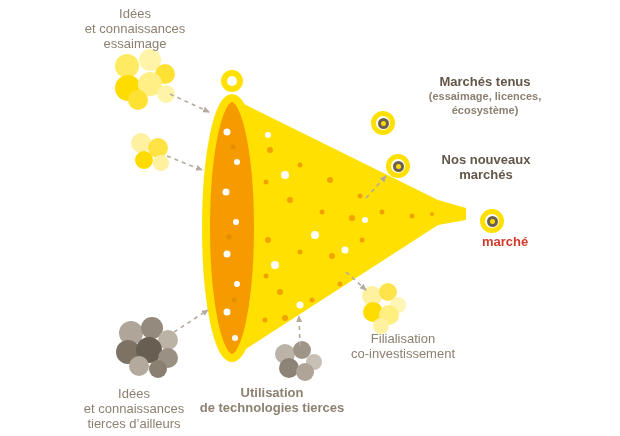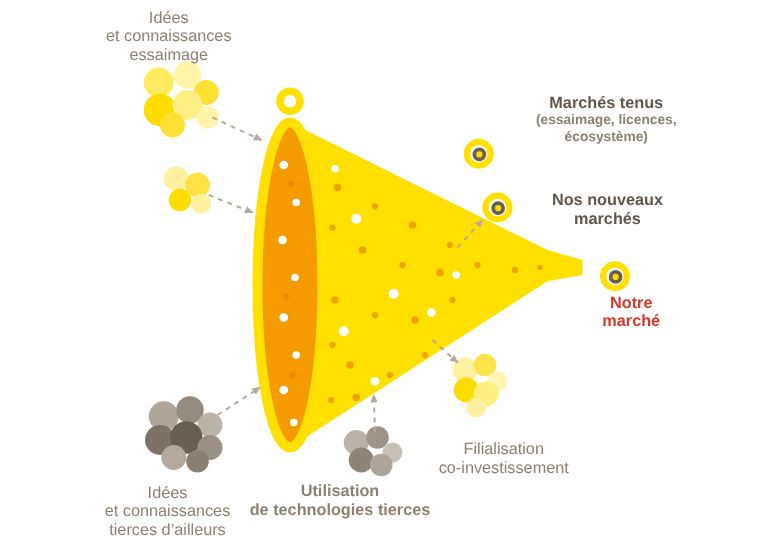--- a/index.html
+++ b/index.html
@@ -172,25 +172,24 @@
     <div class="sub-label">(essaimage, licences,</div>
     <div class="sub-label">écosystème)</div>
   </div>
 
   <div class="label bold-label" style="left:426px;top:152px;width:120px;">
     <div>Nos nouveaux</div>
     <div>marchés</div>
   </div>
 
   <div class="label red-label" style="left:445px;top:234px;width:120px;">
-    <div>Notre</div>
     <div>marché</div>
   </div>
 
-  <div class="label body-label" style="left:328px;top:331px;width:150px;margin-top:20px;">
+  <div class="label body-label" style="left:328px;top:331px;width:150px;">
     <div>Filialisation</div>
     <div>co-investissement</div>
   </div>
 
   <div class="label body-label" style="left:182px;top:385px;width:180px;font-weight:bold;">
     <div>Utilisation</div>
     <div>de technologies tierces</div>
   </div>
 
   <div class="label body-label" style="left:44px;top:386px;width:180px;">

